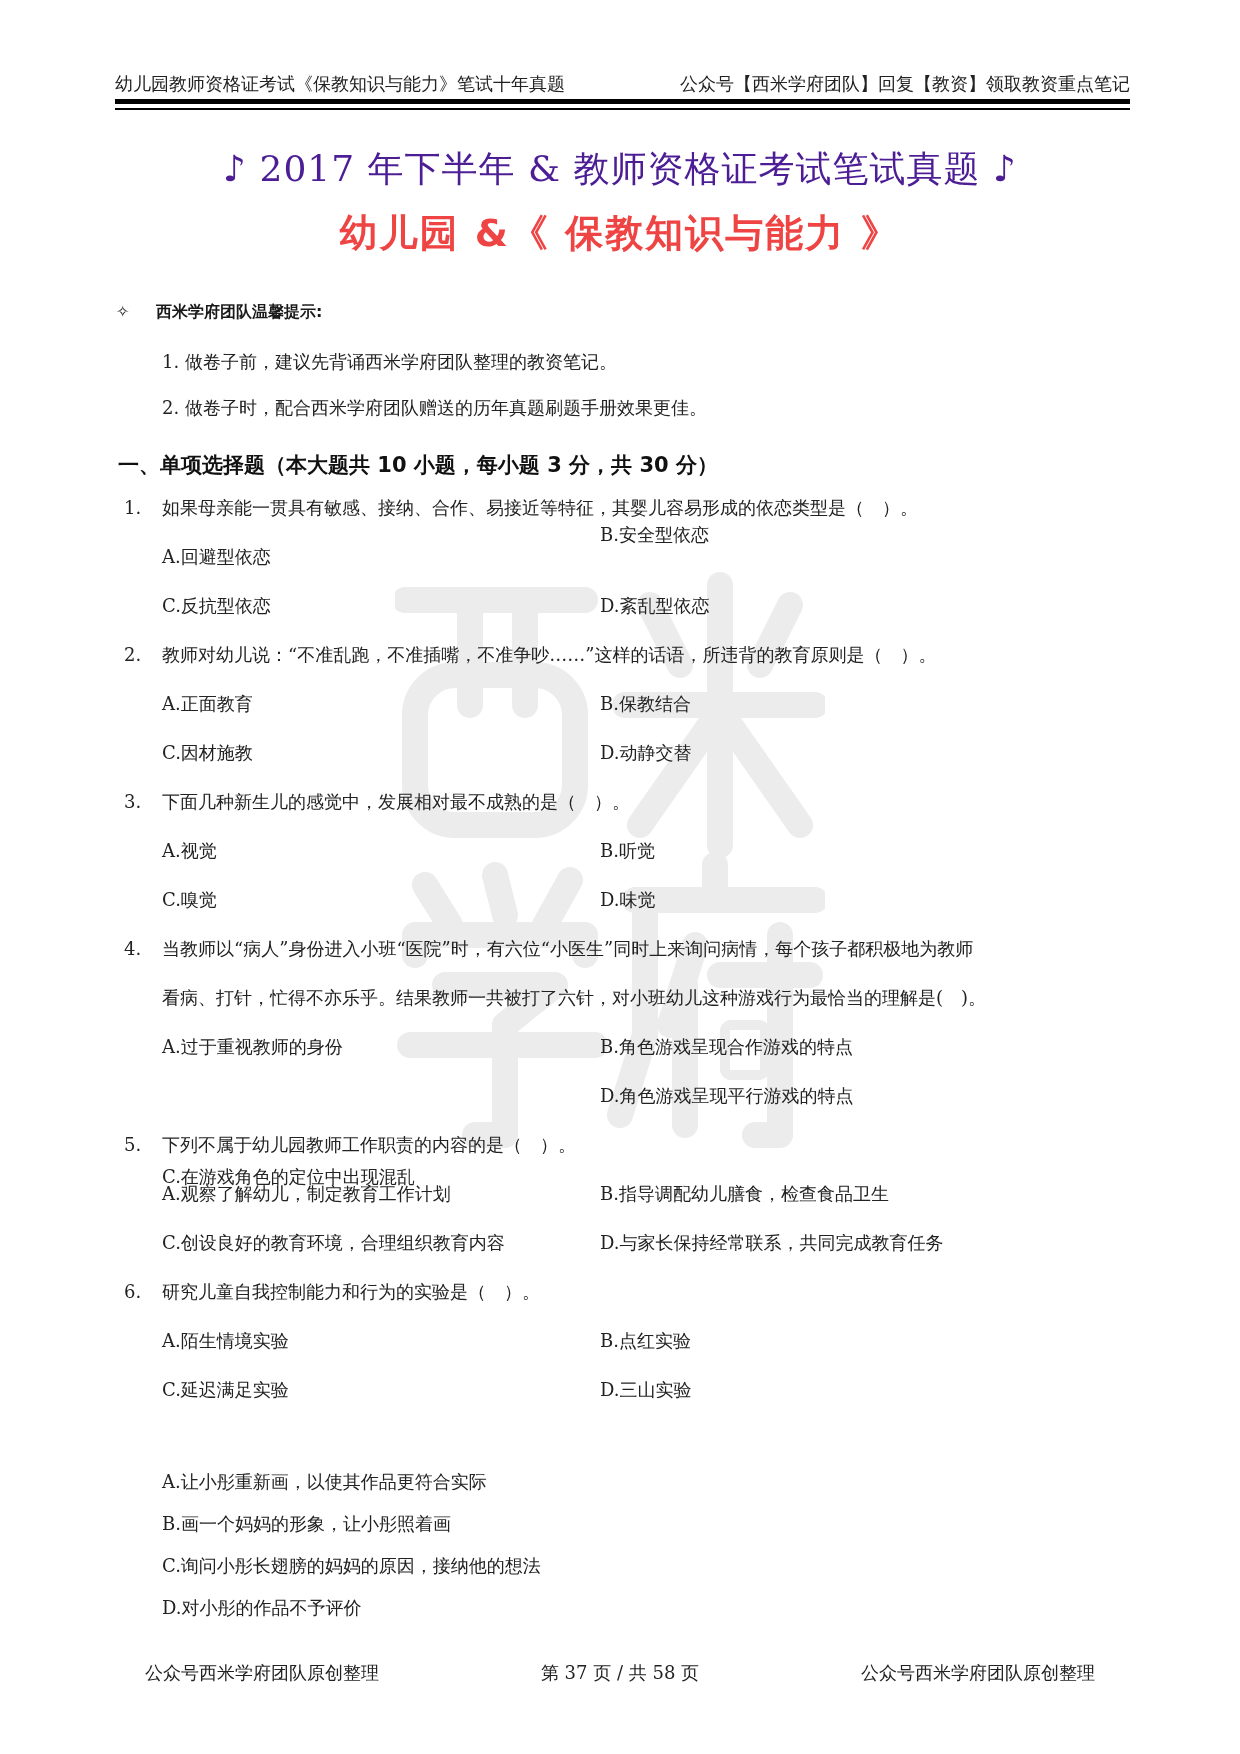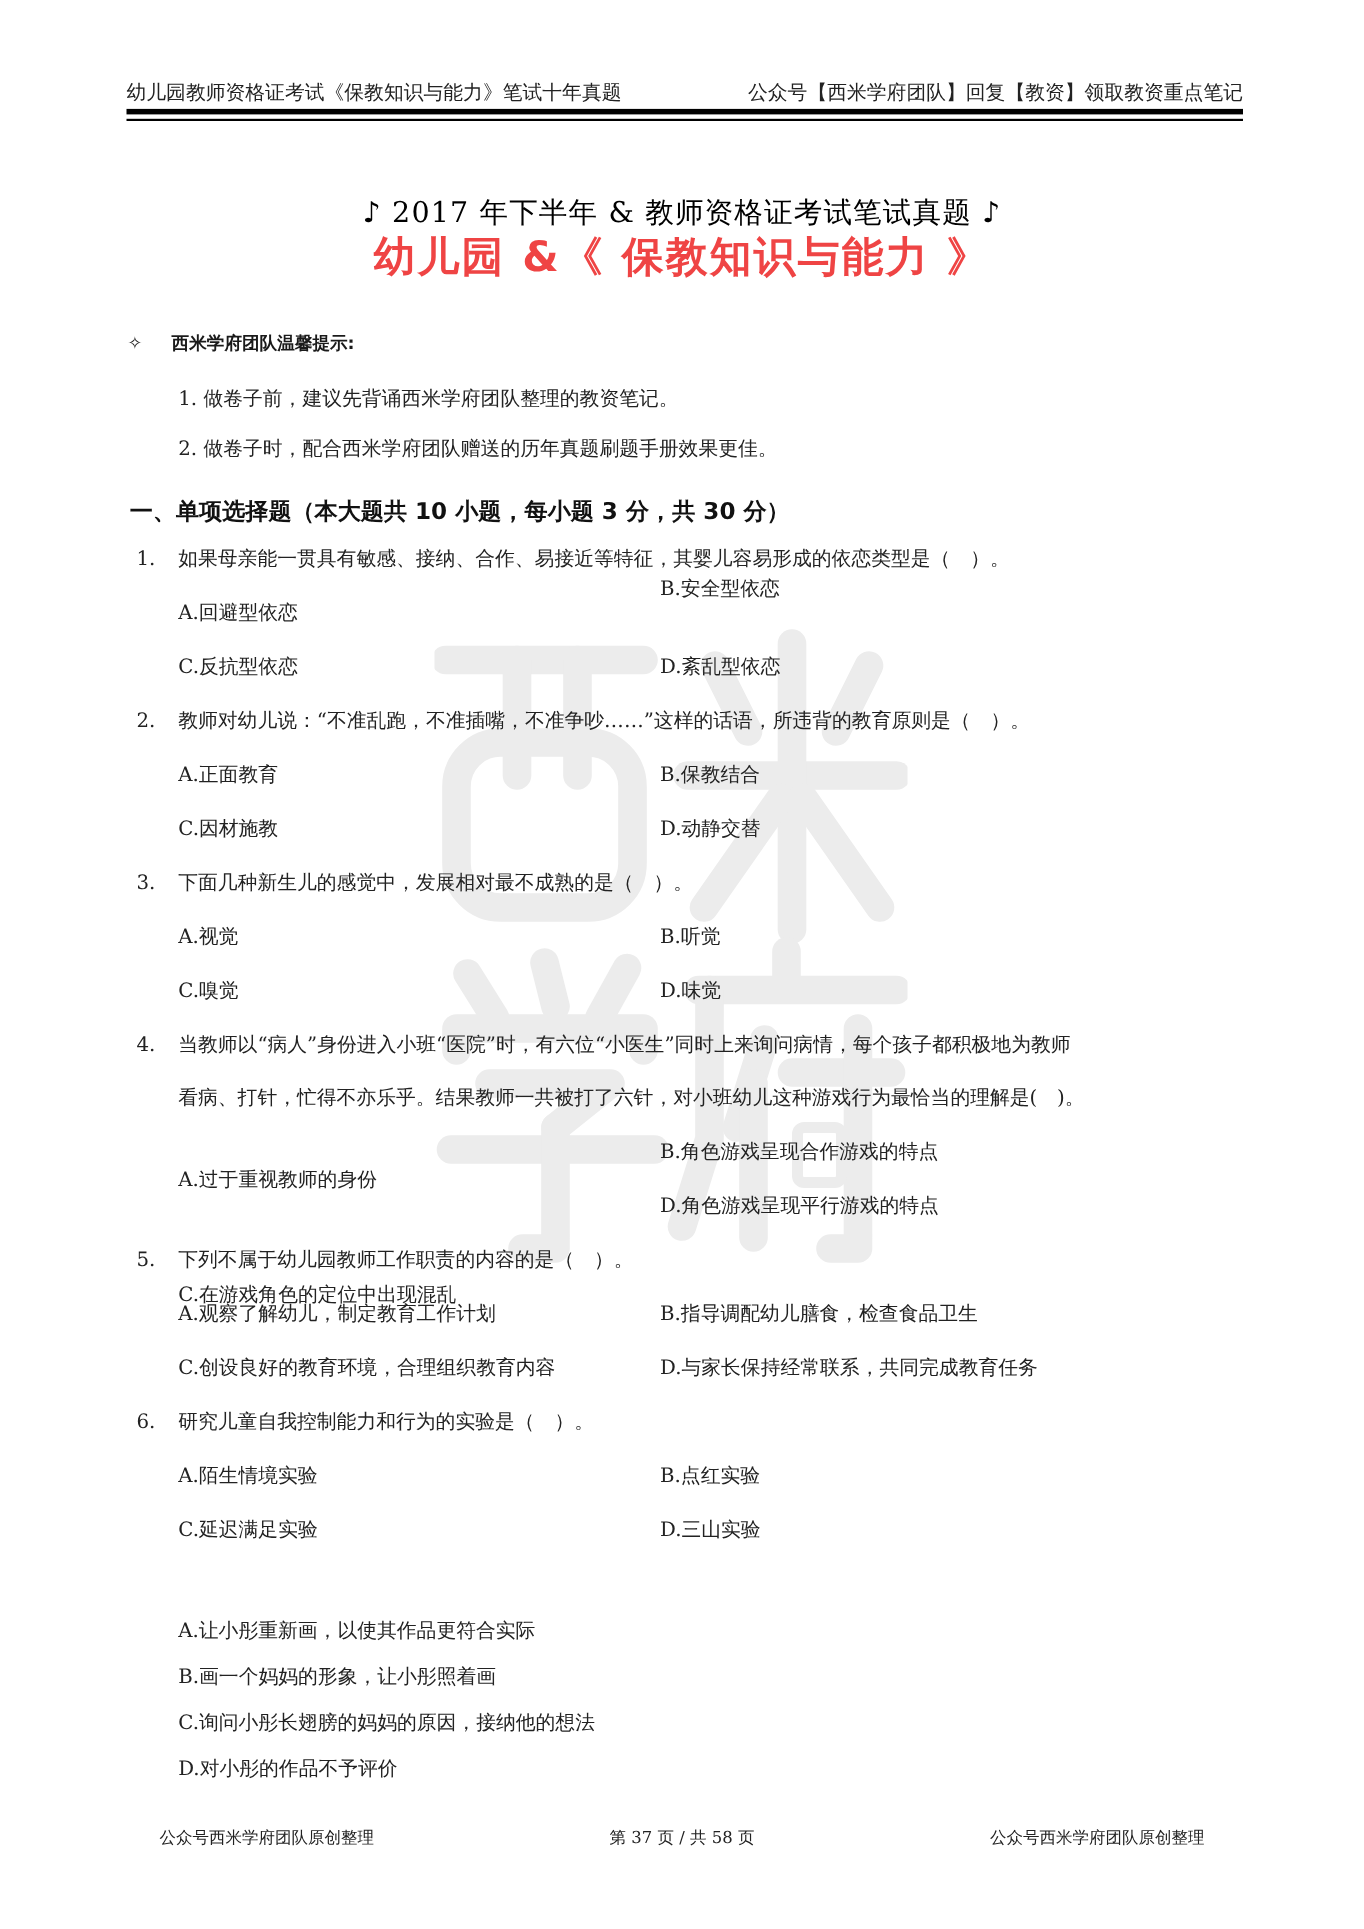--- a/index.html
+++ b/index.html
@@ -17,21 +17,21 @@
   .header-row {
     position: absolute; left: 115px; right: 110px; top: 70px; height: 28px;
     display: flex; justify-content: space-between; align-items: center;
     font-size: 18px; color: #222;
   }
   .rule-thick { position: absolute; left: 115px; right: 110px; top: 99px; height: 5px; background: #000; }
   .rule-thin  { position: absolute; left: 115px; right: 110px; top: 108px; height: 2px; background: #000; }
 
   .title1 {
     position: absolute; left: 0; right: 0; top: 145px; text-align: center;
-    font-size: 26px; letter-spacing: 1px; color: #000000; margin-top: 31px;
+    font-size: 36px; letter-spacing: 1px; color: #4c1d95;
   }
   .title2 {
     position: absolute; left: 0; right: 0; top: 208px; text-align: center;
     font-size: 38px; font-weight: bold; letter-spacing: 2px; color: #ef4444;
     font-family: "DejaVu Sans", "Liberation Sans", sans-serif;
   }
 
   .tips-head {
     position: absolute; left: 116px; top: 302px; font-size: 16px; font-weight: bold;
     font-family: "DejaVu Sans", "Liberation Sans", sans-serif;
@@ -45,21 +45,21 @@
   }
 
   .q { position: absolute; left: 124px; font-size: 18px; color: #222; white-space: nowrap; }
   .q .num { display: inline-block; width: 38px; }
   .opt { position: absolute; font-size: 18px; color: #222; white-space: nowrap; }
   .col-a { left: 162px; }
   .col-b { left: 600px; }
 
   .footer-row {
     position: absolute; left: 145px; right: 145px; top: 1661px;
-    display: flex; justify-content: space-between; font-size: 15px; color: #222;
+    display: flex; justify-content: space-between; font-size: 18px; color: #222;
   }
 </style>
 </head>
 <body>
 
 <svg class="watermark" viewBox="0 0 430 600" xmlns="http://www.w3.org/2000/svg">
   <g fill="none" stroke="#ececec" stroke-width="26" stroke-linecap="round" stroke-linejoin="round">
 
     <line x1="10" y1="45" x2="190" y2="45"></line>
     <line x1="75" y1="45" x2="75" y2="150"></line>
@@ -133,21 +133,21 @@
   </div>
   <div class="opt col-a" style="top:839px;">A.视觉</div>
   <div class="opt col-b" style="top:839px;">B.听觉</div>
   <div class="opt col-a" style="top:888px;">C.嗅觉</div>
   <div class="opt col-b" style="top:888px;">D.味觉</div>
 
   <div class="q" style="top:937px;">
     <span class="num">4.</span><span>当教师以“病人”身份进入小班“医院”时，有六位“小医生”同时上来询问病情，每个孩子都积极地为教师</span>
   </div>
   <div class="q" style="top:986px; left:162px;">看病、打针，忙得不亦乐乎。结果教师一共被打了六针，对小班幼儿这种游戏行为最恰当的理解是(　)。</div>
-  <div class="opt col-a" style="top:1060px;">A.过于重视教师的身份</div>
+  <div class="opt col-a" style="top:1035px;">A.过于重视教师的身份</div>
   <div class="opt col-b" style="top:1035px;">B.角色游戏呈现合作游戏的特点</div>
   <div class="opt col-a" style="top:1149px;margin-top:16px;">C.在游戏角色的定位中出现混乱</div>
   <div class="opt col-b" style="top:1084px;">D.角色游戏呈现平行游戏的特点</div>
 
   <div class="q" style="top:1133px;">
     <span class="num">5.</span><span>下列不属于幼儿园教师工作职责的内容的是（　）。</span>
   </div>
   <div class="opt col-a" style="top:1182px;">A.观察了解幼儿，制定教育工作计划</div>
   <div class="opt col-b" style="top:1182px;">B.指导调配幼儿膳食，检查食品卫生</div>
   <div class="opt col-a" style="top:1231px;">C.创设良好的教育环境，合理组织教育内容</div>

